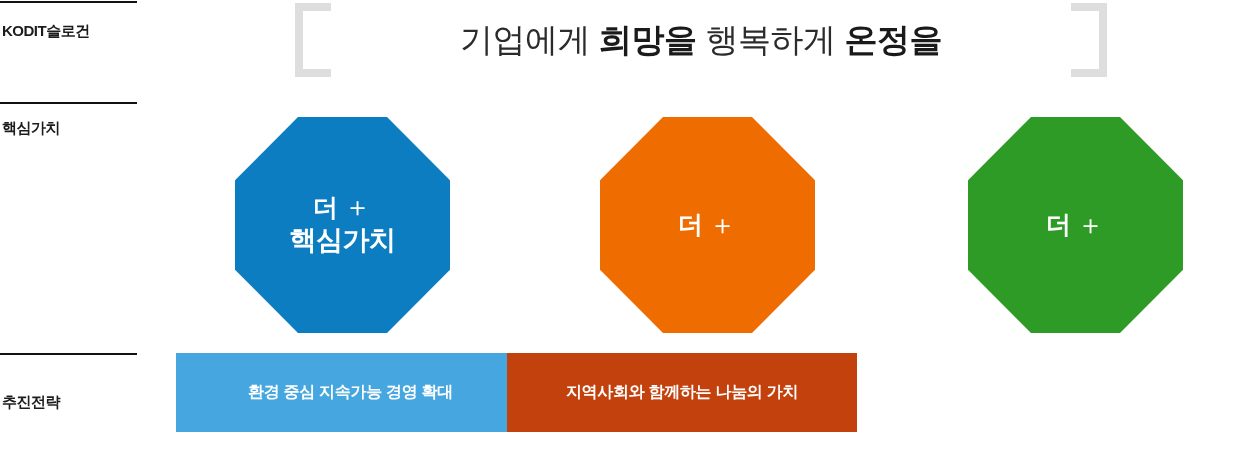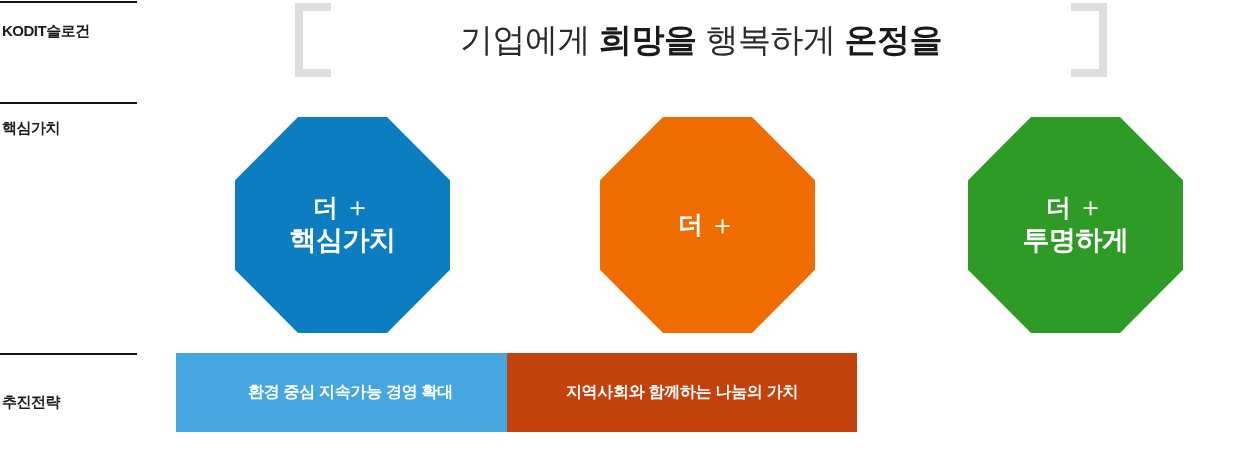--- a/index.html
+++ b/index.html
@@ -207,21 +207,20 @@
       <span>더</span>
       <span class="oct-plus">＋</span>
     </div>
   </div>
 
   <div class="octagon oct-3">
     <div class="oct-top">
       <span>더</span>
       <span class="oct-plus">＋</span>
     </div>
-    <div class="oct-main">투명하게</div>
   </div>
 
   <div class="bar bar-1">
     <span>환경 중심 지속가능 경영 확대</span>
   </div>
   <div class="bar bar-2">
     <span>지역사회와 함께하는 나눔의 가치</span>
   </div>
 
 </div>

